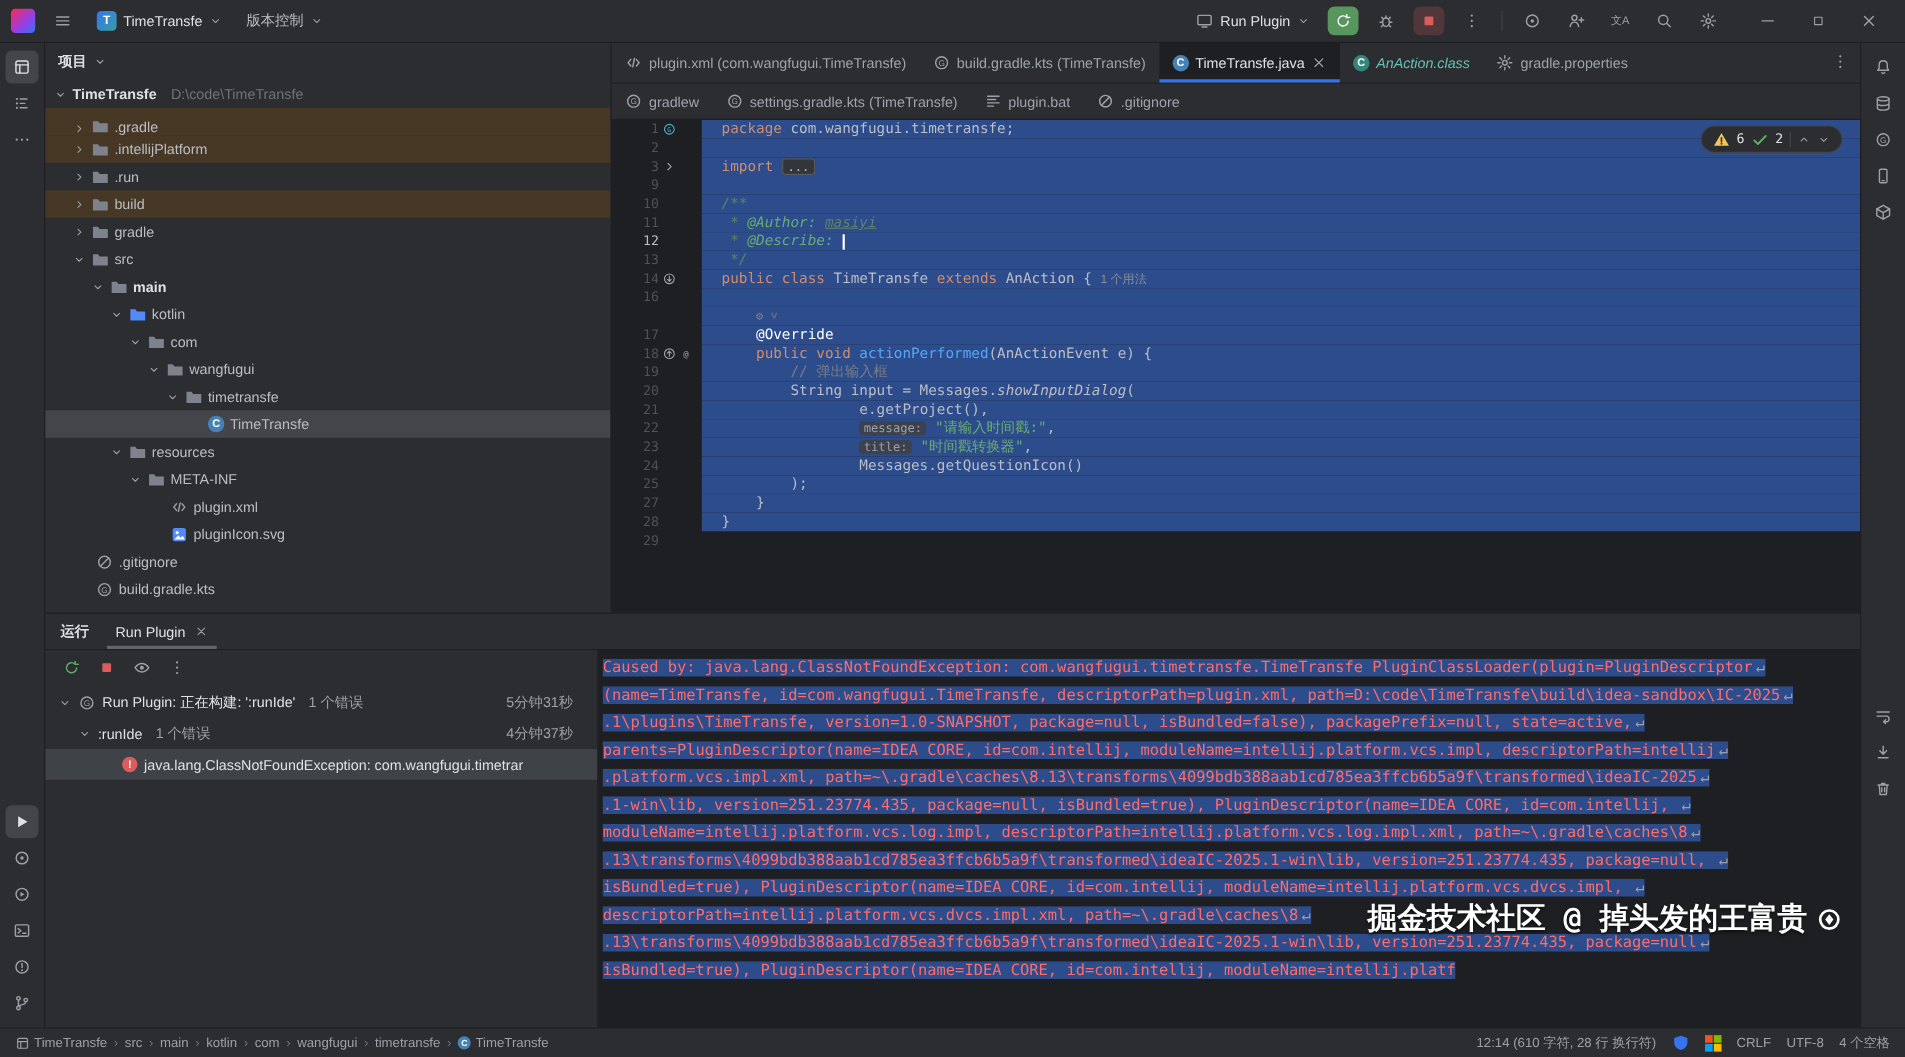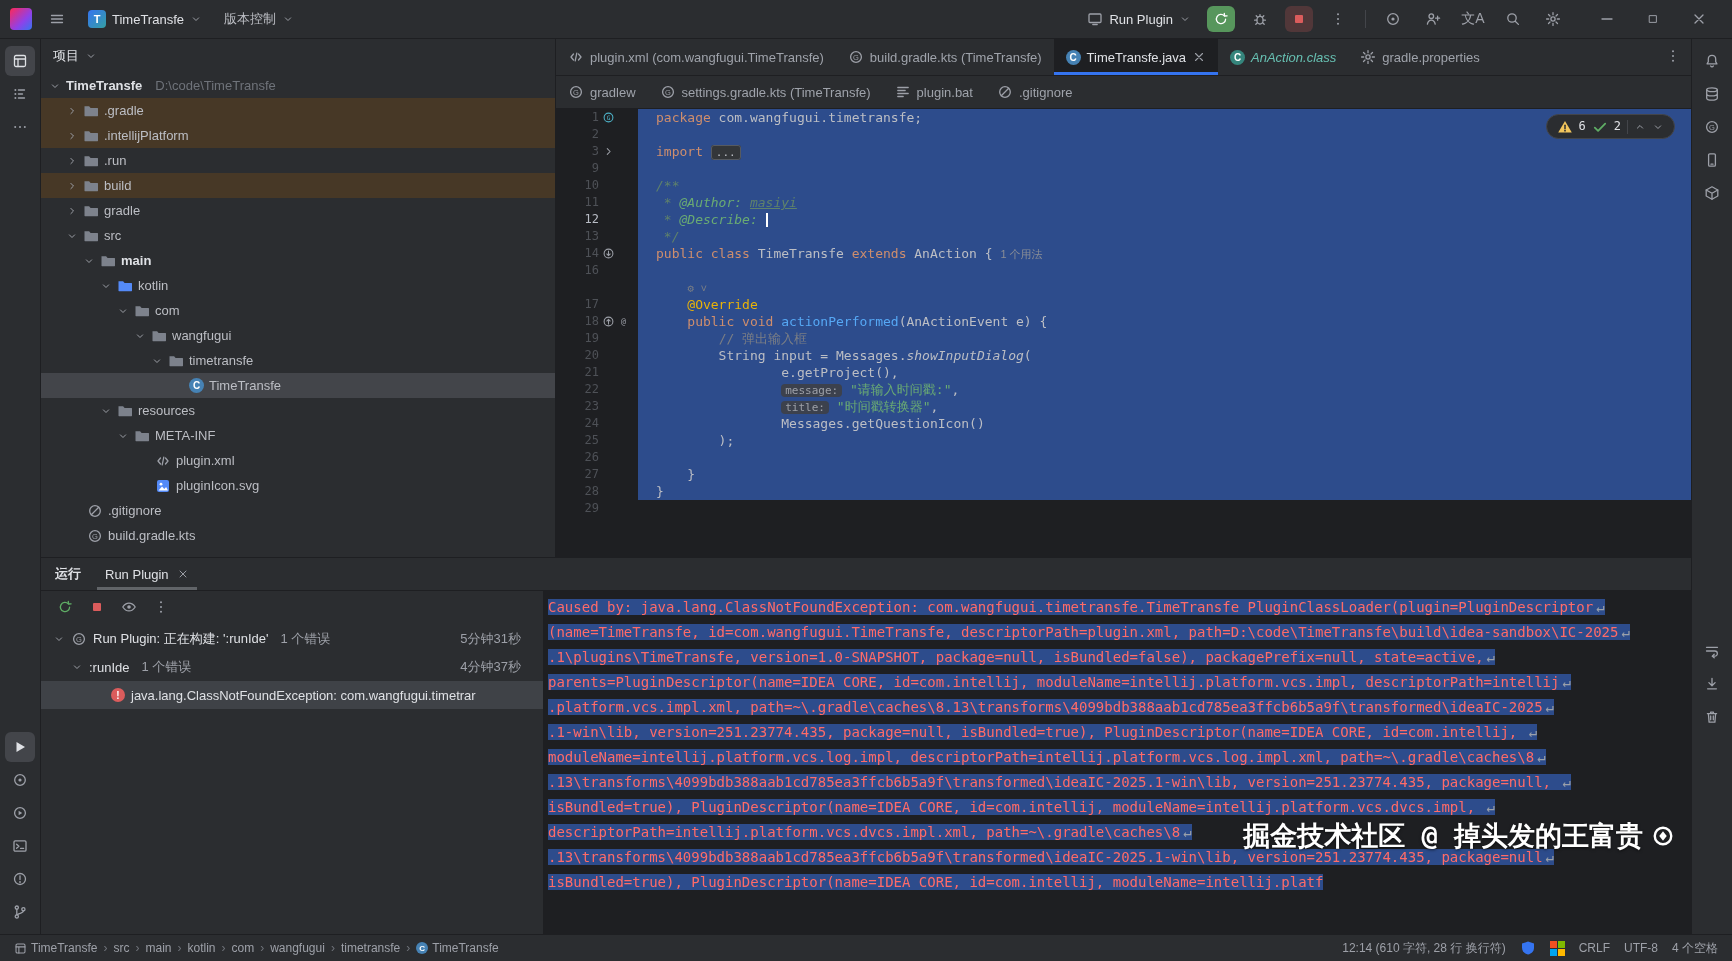--- a/index.html
+++ b/index.html
@@ -11,21 +11,21 @@
   .ic svg{width:100%;height:100%;display:block;}
   .ic.sm{width:12px;height:12px;}
   .dim{color:#9da0a8;} .bright{color:#dfe1e5;} .green{color:#5fad65;} .red{color:#db5c5c;} .cyan{color:#4db2c8;}
   .cic{background:#4682b4;border-radius:50%;color:#fff;font-size:10px;font-weight:bold;width:15px;height:15px;display:inline-flex;align-items:center;justify-content:center;flex:none;}
   .cic.teal{background:#35857c;}
   .eic{background:#db5c5c;border-radius:50%;color:#fff;font-size:10px;font-weight:bold;width:14px;height:14px;display:inline-flex;align-items:center;justify-content:center;flex:none;}
   .winic{display:grid;grid-template-columns:7px 7px;grid-gap:1px;width:15px;height:15px;}
   .winic i{width:7px;height:7px;display:block;}
   .winic i:nth-child(1){background:#f25022;} .winic i:nth-child(2){background:#7fba00;}
   .winic i:nth-child(3){background:#00a4ef;} .winic i:nth-child(4){background:#ffb900;}
-  .txtic{font-size:14px;color:#9da0a8;white-space:nowrap;}
+  .txtic{font-size:10px;color:#9da0a8;white-space:nowrap;}
   
   #titlebar{height:38px;flex:none;display:flex;align-items:center;background:#2b2d30;border-bottom:1px solid #1e1f22;}
   .tb-group{display:flex;align-items:center;gap:10px;padding:0 10px;height:100%;}
   .tb-spacer{flex:1;}
   .app-logo{width:22px;height:22px;border-radius:4px;background:linear-gradient(135deg,#fe2857,#8f41e9 60%,#3574f0);flex:none;}
   .tb-btn{width:30px;height:30px;display:flex;align-items:center;justify-content:center;border-radius:6px;}
   .tb-widget{display:flex;align-items:center;gap:6px;height:30px;padding:0 6px;border-radius:6px;}
   .proj-badge{width:18px;height:18px;border-radius:4px;background:linear-gradient(135deg,#3574f0,#35a0a4);color:#fff;font-size:11px;font-weight:bold;display:flex;align-items:center;justify-content:center;}
   .tb-label{color:#bcbec4;font-size:13px;}
   .tb-label.bright{color:#dfe1e5;}
@@ -40,21 +40,21 @@
   #left-stripe{border-right:1px solid #1e1f22;}
   #right-stripe{border-left:1px solid #1e1f22;justify-content:flex-start;}
   .sic{width:30px;height:30px;margin:3px auto;display:flex;align-items:center;justify-content:center;border-radius:6px;}
   .sic.active{background:#43454a;}
   .sic.active .ic{color:#dfe1e5;}
   .stripe-mid{position:absolute;top:594px;left:0;right:0;}
   #middle{flex:1;display:flex;flex-direction:column;min-width:0;}
   #top-row{height:518px;flex:none;display:flex;min-width:0;}
   
   #project-panel{width:514px;flex:none;background:#2b2d30;border-right:1px solid #1e1f22;display:flex;flex-direction:column;overflow:hidden;}
-  #pp-header{height:34px;flex:none;display:flex;align-items:center;gap:6px;padding:0 12px;color:#dfe1e5;font-weight:400;}
+  #pp-header{height:34px;flex:none;display:flex;align-items:center;gap:6px;padding:0 12px;color:#dfe1e5;font-weight:700;}
   #ptree{flex:1;overflow:hidden;}
   .trow{height:25px;display:flex;align-items:center;gap:5px;white-space:nowrap;}
   .trow.hl{background:#473826;}
   .trow.sel{background:#43454a;}
   .trow .chev-sp{width:16px;flex:none;}
   .trow .label{color:#bcbec4;}
   .trow .label.bold{color:#dfe1e5;font-weight:600;}
   .trow .path{color:#6f737a;margin-left:8px;}
   .ic.folder-grey{color:#7d828c;} .ic.folder-blue{color:#548af7;}
   
@@ -70,21 +70,21 @@
   .cl{display:flex;height:17px;white-space:pre;}
   .cl .g{width:78px;flex:none;display:flex;align-items:center;justify-content:flex-end;gap:3px;padding-right:4px;}
   .cl .num{width:36px;text-align:right;color:#4e5157;font-size:12px;}
   .cl .gics{width:32px;display:flex;gap:2px;align-items:center;}
   .cl .gics .ic{width:13px;height:13px;}
   .cl.caretline .num{color:#b9bdc6;}
   .cl .t{flex:1;padding-left:18px;color:#bcbec4;}
   .cl.sel .t{background:#2d4c8c;}
   .kw{color:#cf8e6d;} .pl{color:#bcbec4;} .doc{color:#5f826b;font-style:italic;}
   .dtag{color:#6aab73;font-style:italic;} .dlink{color:#5f826b;font-style:italic;text-decoration:underline;}
-  .cm{color:#7a7e85;} .str{color:#6aab73;} .ann{color:#eab308;} .mth{color:#56a8f5;}
+  .cm{color:#7a7e85;} .str{color:#6aab73;} .ann{color:#ffffff;} .mth{color:#56a8f5;}
   .call{color:#bcbec4;} .scall{color:#bcbec4;font-style:italic;}
   .usage{color:#8a8e96;font-size:11px;font-family:"Liberation Sans",sans-serif;}
   .vision{color:#7a7e85;font-size:11px;}
   .chip{background:#3c414d;border-radius:4px;color:#9da0a8;font-size:11px;padding:0 4px;}
   .foldchip{border:1px solid #565a60;background:#333639;border-radius:3px;padding:0 4px;font-size:11px;color:#bcbec4;}
   .caret{display:inline-block;width:2px;height:14px;background:#fff;vertical-align:text-bottom;}
   #inspect{position:absolute;top:5px;right:16px;display:flex;align-items:center;gap:6px;background:#2b2d30;border:1px solid #43454a;border-radius:14px;padding:3px 10px;z-index:5;}
   .iw-num{font-size:12px;color:#dfe1e5;}
   .iw-sep{width:1px;height:14px;background:#43454a;}
   
@@ -365,21 +365,21 @@
           <div id="ptree">
               <div class="trow" style="padding-left: 8px;">
                 <span class="ic dim sm">
                   <svg viewBox="0 0 16 16" fill="none" stroke="currentColor" stroke-width="1.3" stroke-linecap="round" stroke-linejoin="round">
                     <path d="M4.5 6.5 8 10l3.5-3.5"></path>
                   </svg>
                 </span>
                 <span class="label bold">TimeTransfe</span>
                 <span class="path">D:\code\TimeTransfe</span>
               </div>
-              <div class="trow hl" style="padding-left: 25px;">
+              <div class="trow hl" style="padding-left: 25px; align-items: flex-end;">
                 <span class="ic dim sm">
                   <svg viewBox="0 0 16 16" fill="none" stroke="currentColor" stroke-width="1.3" stroke-linecap="round" stroke-linejoin="round">
                     <path d="M6.5 4.5 10 8l-3.5 3.5"></path>
                   </svg>
                 </span>
                 <span class="ic folder-grey">
                   <svg viewBox="0 0 16 16">
                     <path d="M1.5 3.2h4.6l1.5 1.9h6.9c.3 0 .5.2.5.5v7.2c0 .3-.2.5-.5.5H2c-.3 0-.5-.2-.5-.5z" fill="currentColor"></path>
                   </svg>
                 </span>
@@ -703,21 +703,20 @@
                         </svg></span><span class="ic dim"><svg viewBox="0 0 16 16" fill="none" stroke="currentColor" stroke-width="1.3" stroke-linecap="round" stroke-linejoin="round">
                           <text x="8" y="11.5" text-anchor="middle" font-size="10" fill="currentColor" stroke="none">@</text>
                         </svg></span></span></span><span class="t"><span class="pl">    </span><span class="kw">public void </span><span class="mth">actionPerformed</span><span class="pl">(AnActionEvent e) {</span></span></div>
                 <div class="cl sel"><span class="g"><span class="num">19</span><span class="gics"></span></span><span class="t"><span class="pl">        </span><span class="cm">// 弹出输入框</span></span></div>
                 <div class="cl sel"><span class="g"><span class="num">20</span><span class="gics"></span></span><span class="t"><span class="pl">        String input = Messages.</span><span class="scall">showInputDialog</span><span class="pl">(</span></span></div>
                 <div class="cl sel"><span class="g"><span class="num">21</span><span class="gics"></span></span><span class="t"><span class="pl">                e.</span><span class="call">getProject</span><span class="pl">(),</span></span></div>
                 <div class="cl sel"><span class="g"><span class="num">22</span><span class="gics"></span></span><span class="t"><span class="pl">                </span><span class="chip">message:</span><span class="pl"> </span><span class="str">"请输入时间戳:"</span><span class="pl">,</span></span></div>
                 <div class="cl sel"><span class="g"><span class="num">23</span><span class="gics"></span></span><span class="t"><span class="pl">                </span><span class="chip">title:</span><span class="pl"> </span><span class="str">"时间戳转换器"</span><span class="pl">,</span></span></div>
                 <div class="cl sel"><span class="g"><span class="num">24</span><span class="gics"></span></span><span class="t"><span class="pl">                Messages.</span><span class="call">getQuestionIcon</span><span class="pl">()</span></span></div>
                 <div class="cl sel"><span class="g"><span class="num">25</span><span class="gics"></span></span><span class="t"><span class="pl">        );</span></span></div>
-                <div class="cl sel"><span class="g"><span class="num">26</span><span class="gics"></span></span><span class="t"></span></div>
                 <div class="cl sel"><span class="g"><span class="num">27</span><span class="gics"></span></span><span class="t"><span class="pl">    }</span></span></div>
                 <div class="cl sel"><span class="g"><span class="num">28</span><span class="gics"></span></span><span class="t"><span class="pl">}</span></span></div>
                 <div class="cl"><span class="g"><span class="num">29</span><span class="gics"></span></span><span class="t"></span></div>
               </div>
             <div id="inspect">
               <span class="ic js-ico">
                   <svg viewBox="0 0 16 16">
                     <path d="M8 2 14.8 13.6H1.2z" fill="#f2c55c"></path>
                     <path d="M8 6.2v3.6" stroke="#2b2d30" stroke-width="1.5" stroke-linecap="round"></path>
                     <circle cx="8" cy="11.7" r=".9" fill="#2b2d30"></circle>

